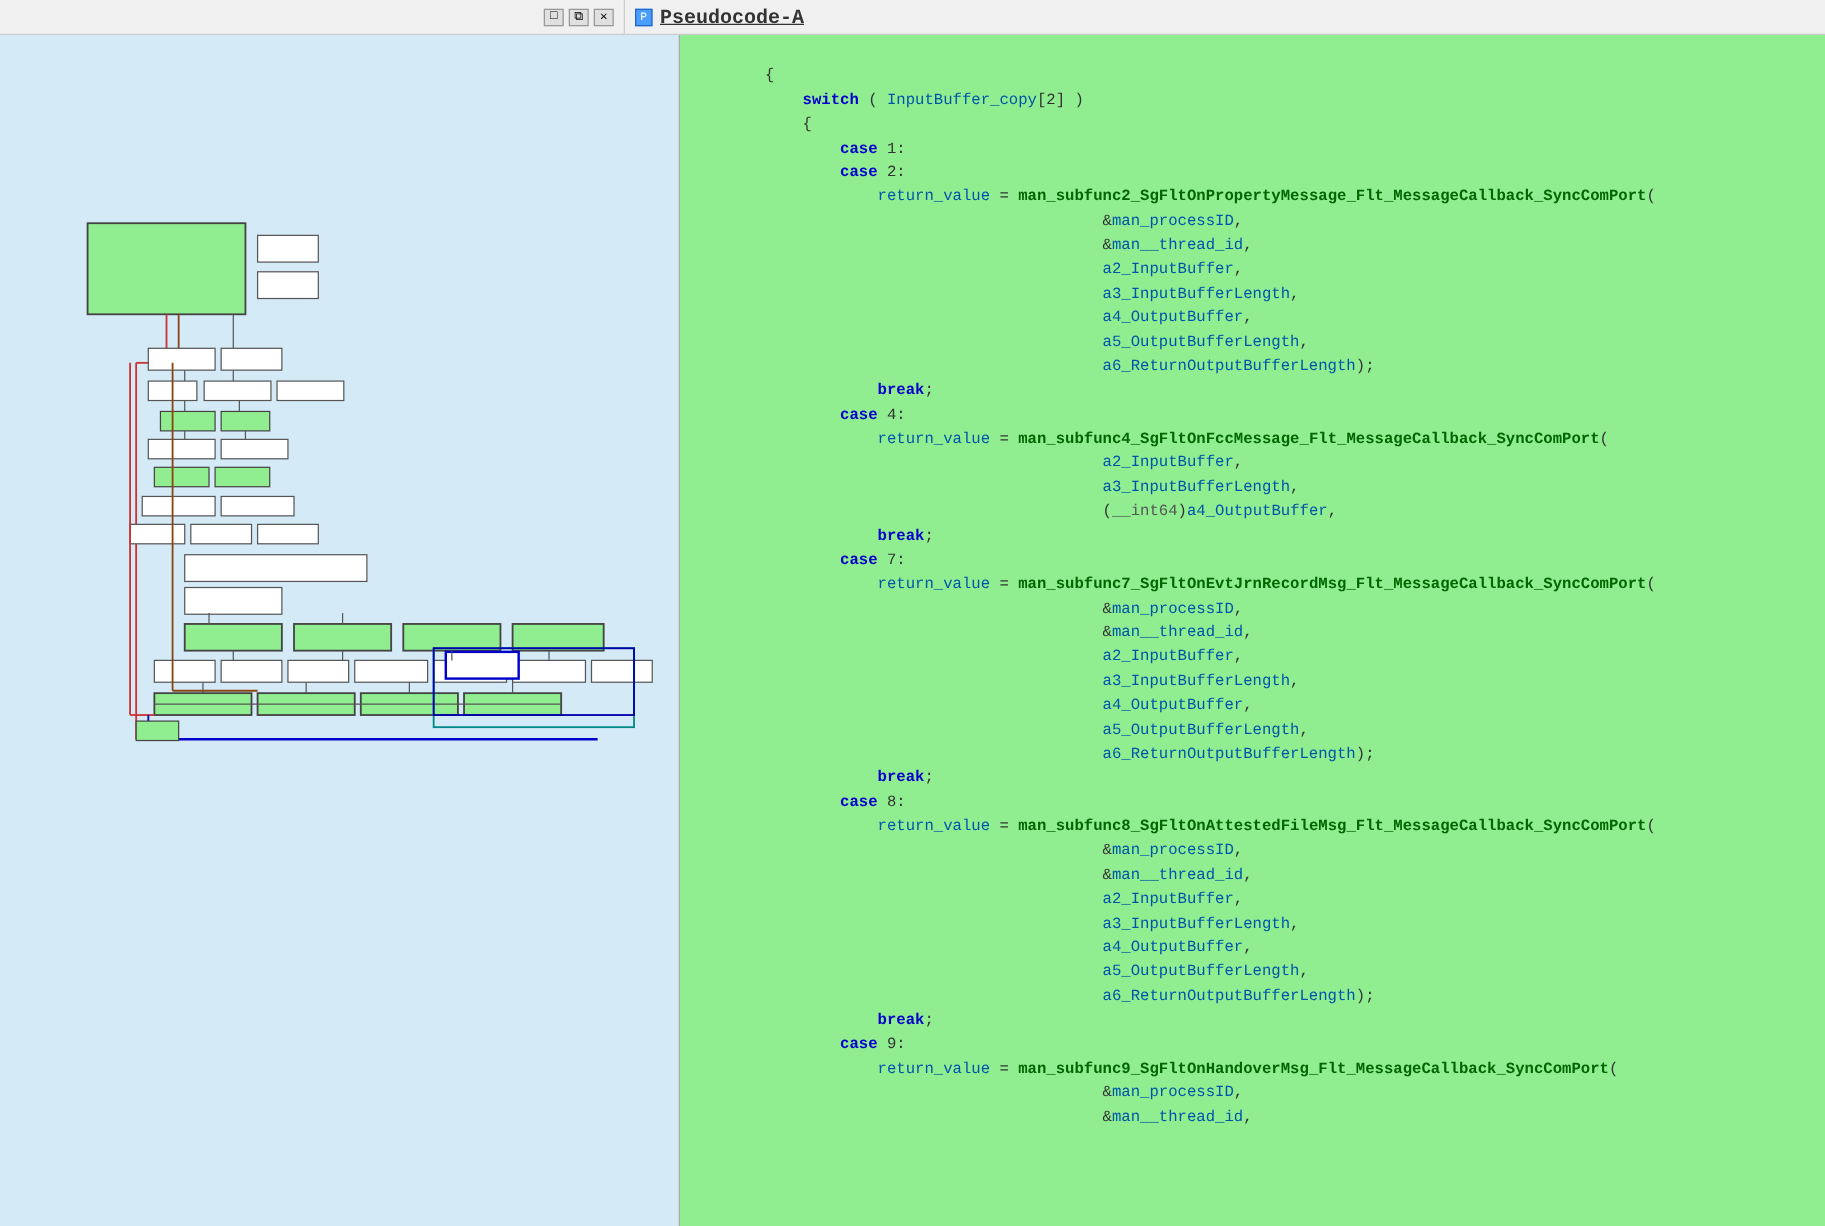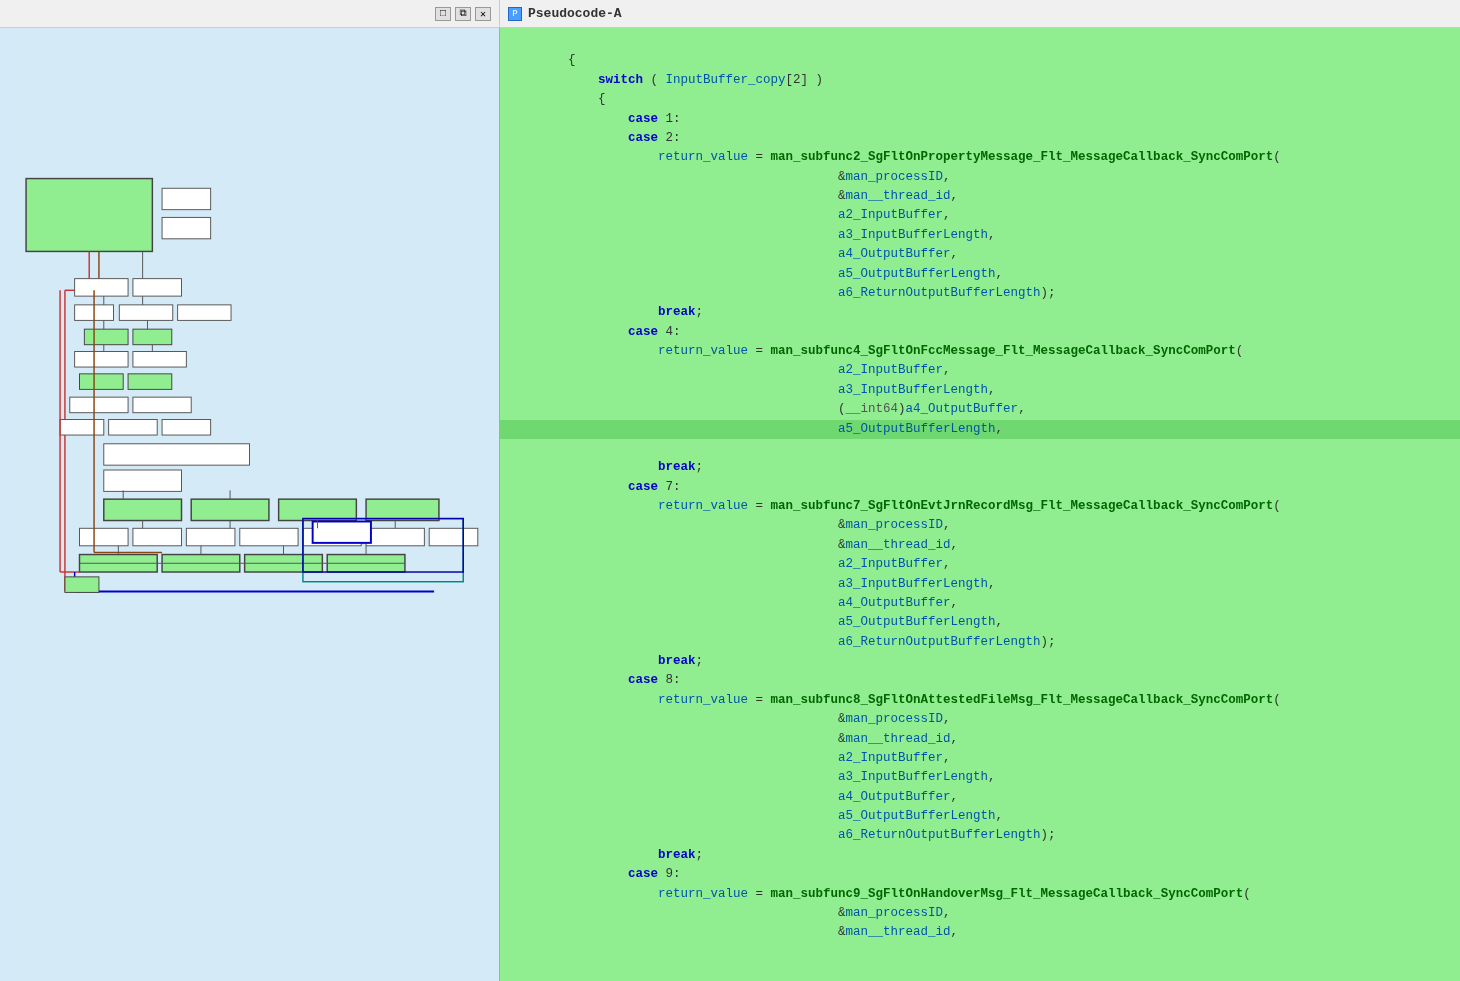--- a/index.html
+++ b/index.html
@@ -62,30 +62,32 @@
       height: 14px;
       background: #4a9eff;
       border: 1px solid #2266cc;
       font-size: 9px;
       display: flex;
       align-items: center;
       justify-content: center;
       color: white;
     }
     .right-panel-title-text {
-      font-size: 13px;
+      font-size: 16px;
       color: #333;
       font-weight: bold;
+      text-decoration: underline;
     }
 
     
     .main-content {
       display: flex;
       flex: 1;
       overflow: hidden;
+      padding-left: 44px;
     }
 
     
     .left-panel {
       width: 500px;
       background: #d4eaf7;
       border-right: 1px solid #aaa;
       overflow: hidden;
       position: relative;
       flex-shrink: 0;
@@ -264,21 +266,20 @@
 <span>                                            <span class="var">a3_InputBufferLength</span>,</span>
 <span>                                            <span class="var">a4_OutputBuffer</span>,</span>
 <span>                                            <span class="var">a5_OutputBufferLength</span>,</span>
 <span>                                            <span class="var">a6_ReturnOutputBufferLength</span>);</span>
 <span>                    <span class="kw">break</span>;</span>
 <span>                <span class="kw">case</span> 4:</span>
 <span>                    <span class="var">return_value</span> = <span class="fn">man_subfunc4_SgFltOnFccMessage_Flt_MessageCallback_SyncComPort</span>(</span>
 <span>                                            <span class="var">a2_InputBuffer</span>,</span>
 <span>                                            <span class="var">a3_InputBufferLength</span>,</span>
 <span>                                            (<span class="ref">__int64</span>)<span class="var">a4_OutputBuffer</span>,</span>
-<span class="hl-line">                                            <span class="var">a5_OutputBufferLength</span>,</span>
 <span>                    <span class="kw">break</span>;</span>
 <span>                <span class="kw">case</span> 7:</span>
 <span>                    <span class="var">return_value</span> = <span class="fn">man_subfunc7_SgFltOnEvtJrnRecordMsg_Flt_MessageCallback_SyncComPort</span>(</span>
 <span>                                            &amp;<span class="var">man_processID</span>,</span>
 <span>                                            &amp;<span class="var">man__thread_id</span>,</span>
 <span>                                            <span class="var">a2_InputBuffer</span>,</span>
 <span>                                            <span class="var">a3_InputBufferLength</span>,</span>
 <span>                                            <span class="var">a4_OutputBuffer</span>,</span>
 <span>                                            <span class="var">a5_OutputBufferLength</span>,</span>
 <span>                                            <span class="var">a6_ReturnOutputBufferLength</span>);</span>

